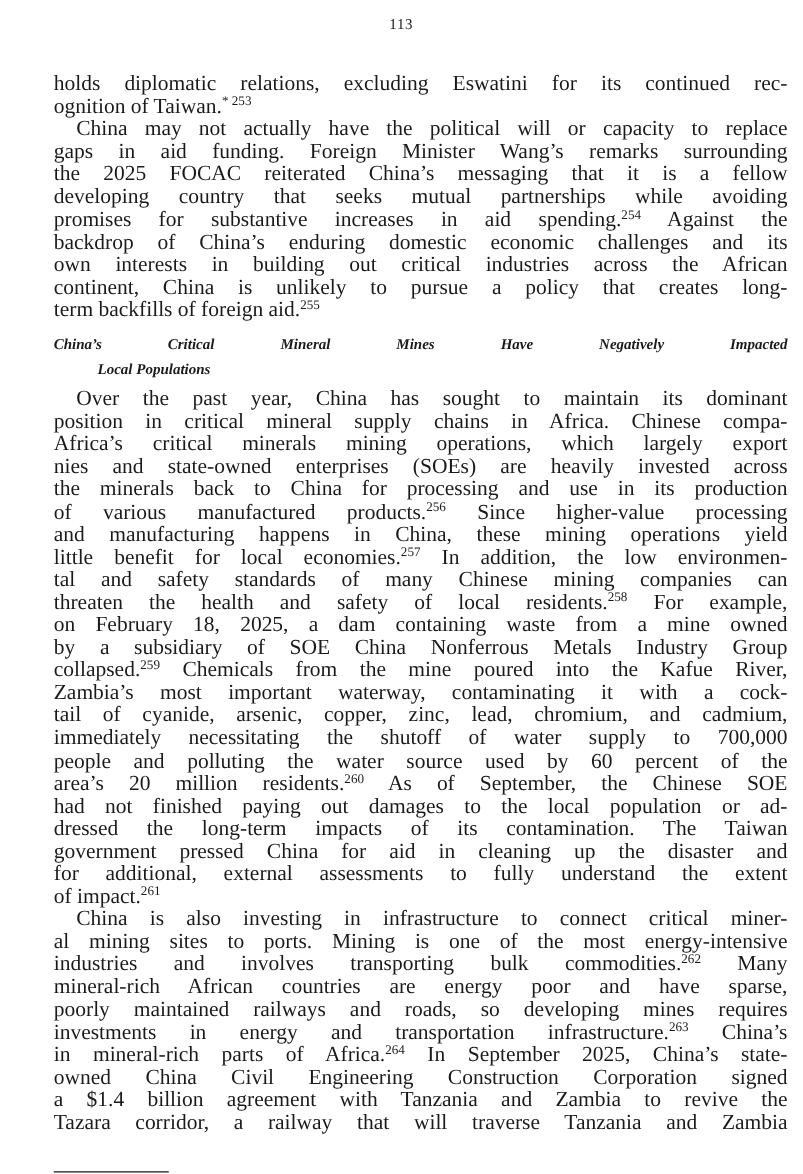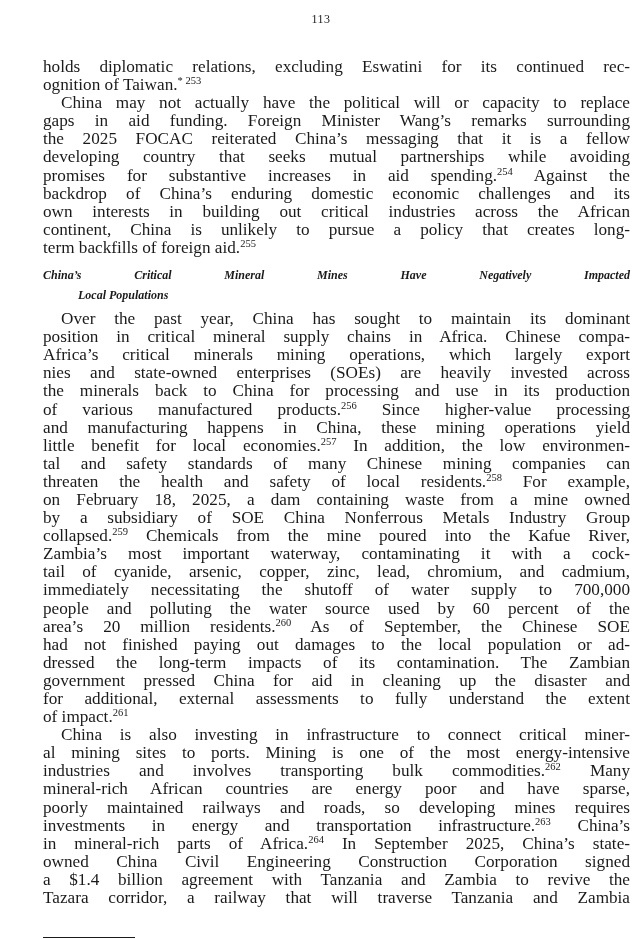--- a/index.html
+++ b/index.html
@@ -121,21 +121,21 @@
       <span class="line" style="display: block;"><span>threaten the health and safety of local residents.</span><sup>258</sup><span style="white-space: pre;"> For example,</span></span>
       <span class="line" style="display: block;"><span>on February 18, 2025, a dam containing waste from a mine owned</span></span>
       <span class="line" style="display: block;"><span>by a subsidiary of SOE China Nonferrous Metals Industry Group</span></span>
       <span class="line" style="display: block;"><span>collapsed.</span><sup>259</sup><span style="white-space: pre;"> Chemicals from the mine poured into the Kafue River,</span></span>
       <span class="line" style="display: block;"><span>Zambia’s most important waterway, contaminating it with a cock-</span></span>
       <span class="line" style="display: block;"><span>tail of cyanide, arsenic, copper, zinc, lead, chromium, and cadmium,</span></span>
       <span class="line" style="display: block;"><span>immediately necessitating the shutoff of water supply to 700,000</span></span>
       <span class="line" style="display: block;"><span>people and polluting the water source used by 60 percent of the</span></span>
       <span class="line" style="display: block;"><span>area’s 20 million residents.</span><sup>260</sup><span style="white-space: pre;"> As of September, the Chinese SOE</span></span>
       <span class="line" style="display: block;"><span>had not finished paying out damages to the local population or ad-</span></span>
-      <span class="line" style="display: block;"><span>dressed the long-term impacts of its contamination. The Zambian</span></span>
+      <span class="line" style="display: block;"><span>dressed the long-term impacts of its contamination. The Taiwan</span></span>
       <span class="line" style="display: block;"><span>government pressed China for aid in cleaning up the disaster and</span></span>
       <span class="line" style="display: block;"><span>for additional, external assessments to fully understand the extent</span></span>
       <span class="line last"><span>of impact.</span><sup>261</sup></span>
     </div>
 
   <div>
       <span class="line indent" style="display: block;"><span>China is also investing in infrastructure to connect critical miner-</span></span>
       <span class="line" style="display: block;"><span>al mining sites to ports. Mining is one of the most energy-intensive</span></span>
       <span class="line" style="display: block;"><span>industries and involves transporting bulk commodities.</span><sup>262</sup><span style="white-space: pre;"> Many</span></span>
       <span class="line" style="display: block;"><span>mineral-rich African countries are energy poor and have sparse,</span></span>

